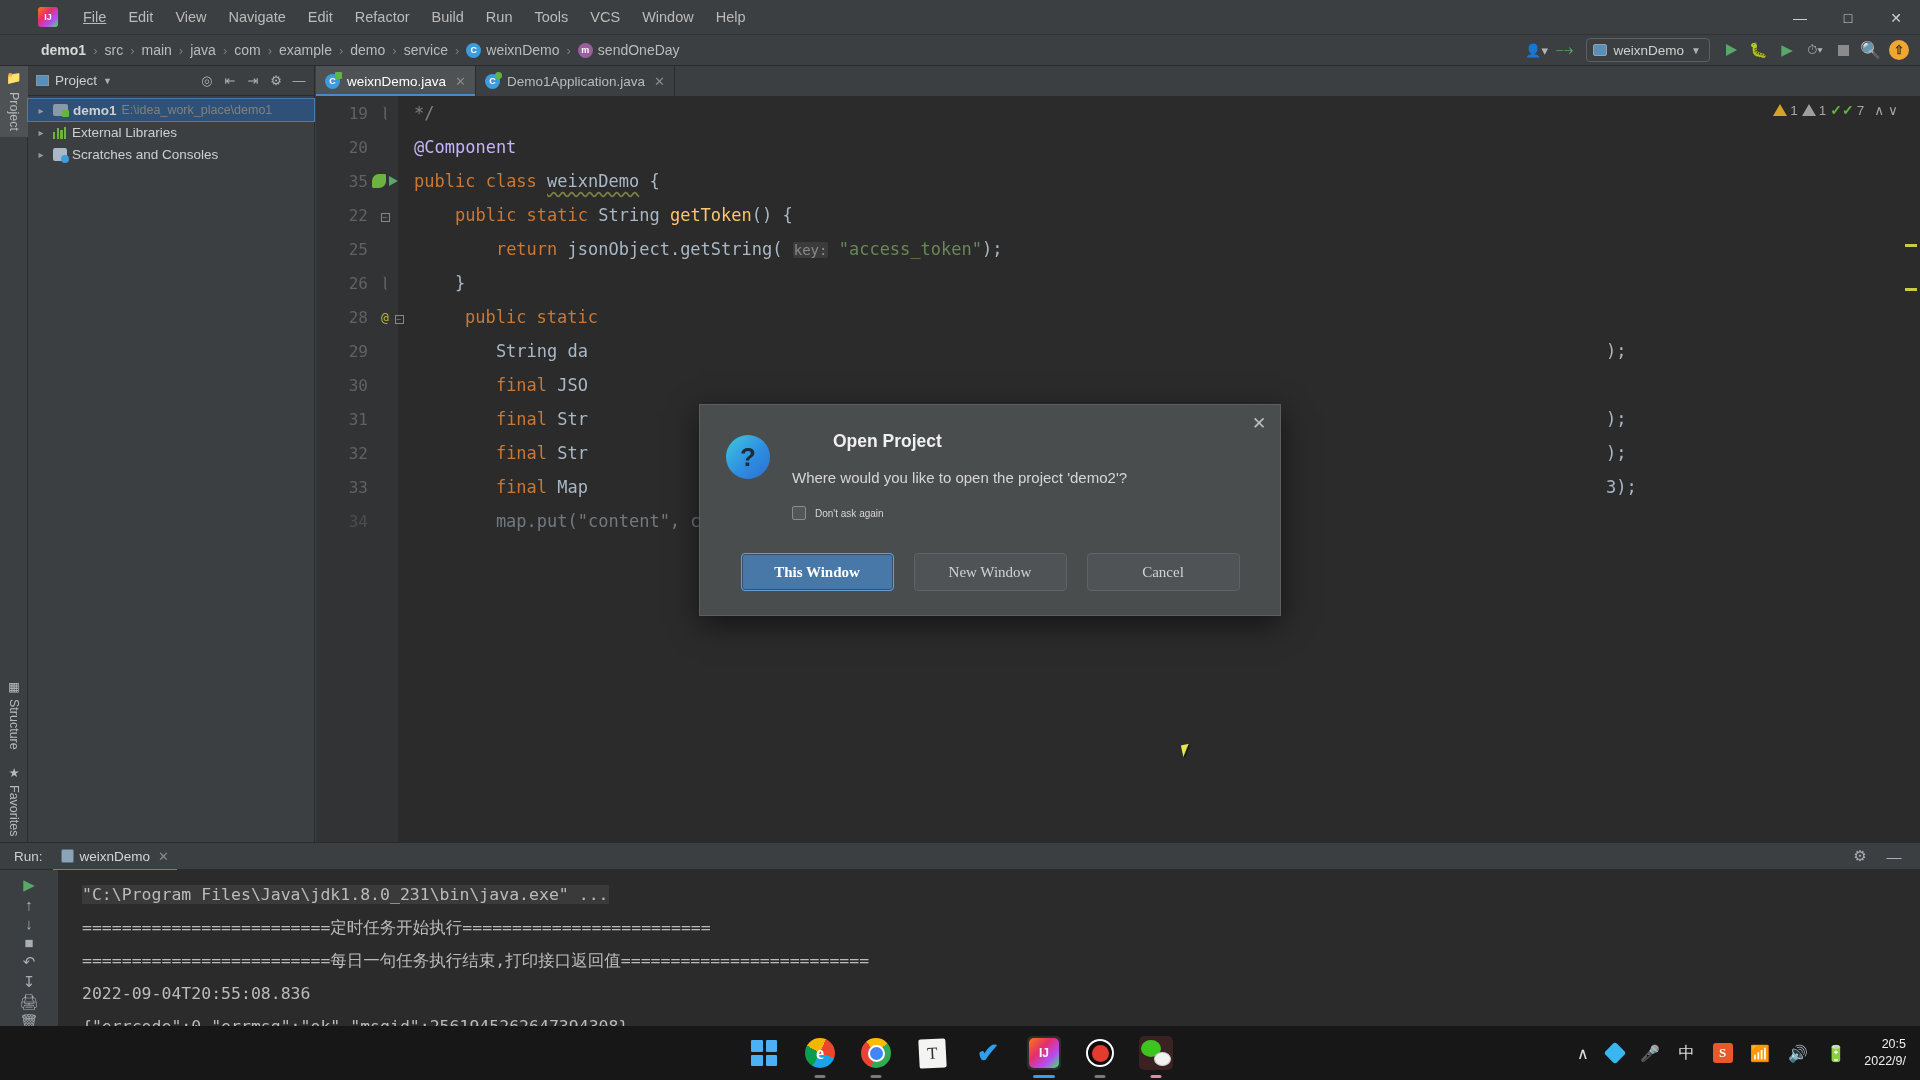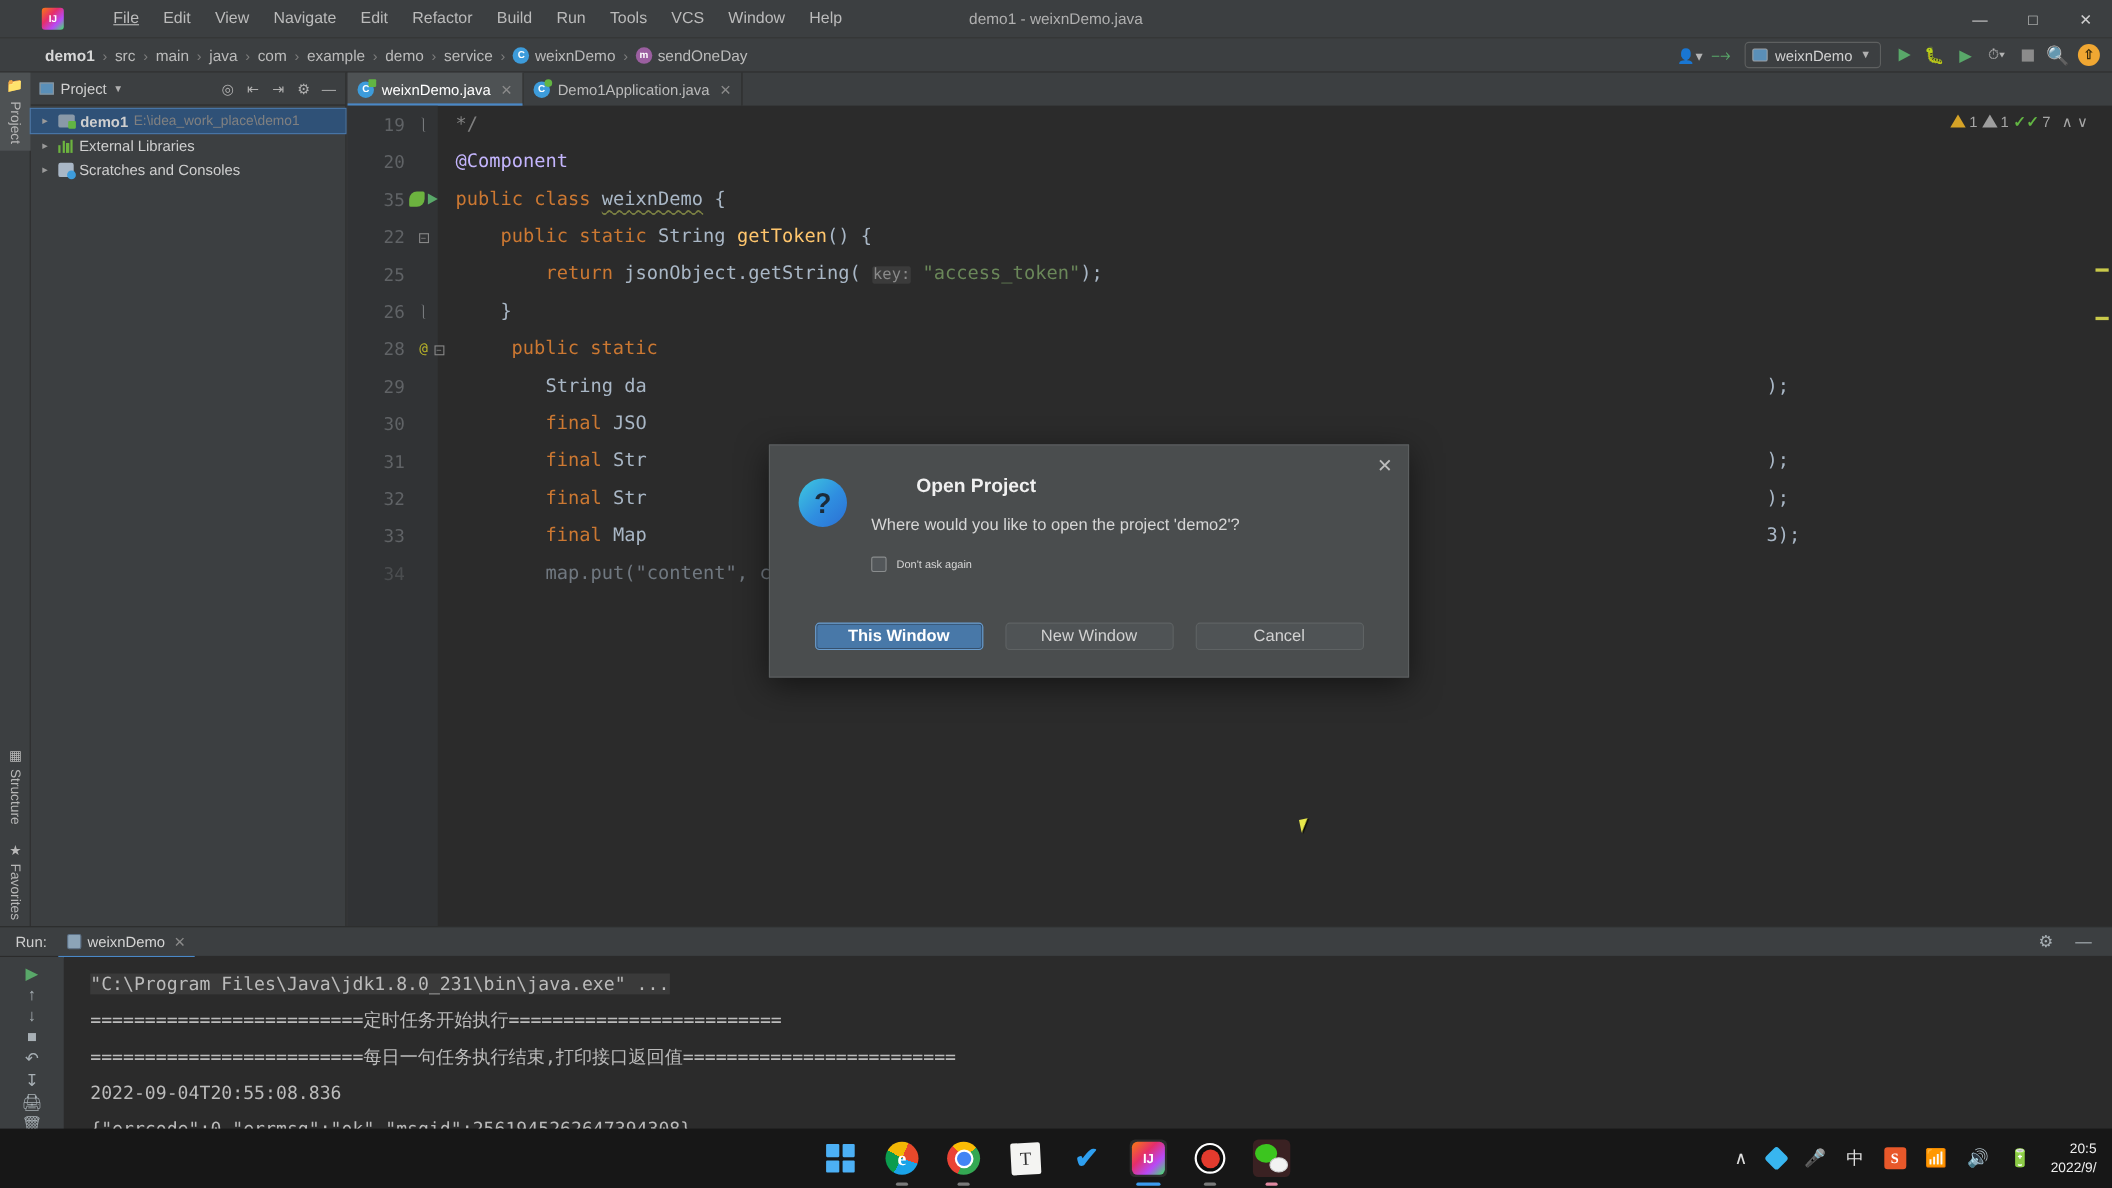--- a/index.html
+++ b/index.html
@@ -25,21 +25,21 @@
   .ij-logo::after {
     content: "IJ"; position: absolute; left: 0; top: 0; right: 0; bottom: 0;
     color: #fff; font-size: 9px; font-weight: bold; display: flex;
     align-items: center; justify-content: center;
   }
   .menubar { display: flex; align-items: center; gap: 0px; }
   .menu-item {
     color: #bbbbbb; font-size: 14.5px; padding: 4px 11px; cursor: default;
     white-space: nowrap;
   }
-  .menu-item u { text-decoration: underline; margin-left: 20px; }
+  .menu-item u { text-decoration: underline; }
   .win-title {
     position: absolute; left: 0; right: 0; text-align: center;
     color: #b0b0b0; font-size: 14px; pointer-events: none;
   }
   .win-ctrls {
     position: absolute; right: 0; top: 0; height: 35px; display: flex; align-items: center;
   }
   .win-btn {
     width: 48px; height: 35px; display: flex; align-items: center; justify-content: center;
     color: #cfcfcf; font-size: 14px;
@@ -328,24 +328,24 @@
   .chkbox {
     width: 14px; height: 14px; border: 1px solid #8a8d8e; background: #53575a;
     border-radius: 2px; flex: none;
   }
   .chk-lbl { color: #d6d6d6; font-size: 10px; }
   .dlg-btns {
     position: absolute; left: 0; right: 0; bottom: 24px;
     display: flex; justify-content: center; gap: 20px;
   }
   .dbtn {
-    min-width: 153px; height: 25px; border-radius: 4px; border: 1px solid #5f6364;
+    min-width: 153px; height: 38px; border-radius: 4px; border: 1px solid #5f6364;
     background: #4f5355; color: #d2d2d2; font-size: 15px;
     display: flex; align-items: center; justify-content: center;
-    font-family: Liberation Sans, sans-serif;
+    font-family: Liberation Serif, serif;
   }
   .dbtn.primary {
     background: #4878a8; border: 1px solid #6a9ccc; color: #ffffff; font-weight: bold;
     box-shadow: 0 0 0 1px #35506e inset;
   }
 
   
   .cursor {
     position: absolute; left: 1182px; top: 744px; width: 0; height: 0;
     border-left: 8px solid #e8e84a; border-bottom: 12px solid transparent;
@@ -427,21 +427,20 @@
       <div class="menu-item"><span>Navigate</span></div>
       <div class="menu-item"><span>Edit</span></div>
       <div class="menu-item"><span>Refactor</span></div>
       <div class="menu-item"><span>Build</span></div>
       <div class="menu-item"><span>Run</span></div>
       <div class="menu-item"><span>Tools</span></div>
       <div class="menu-item"><span>VCS</span></div>
       <div class="menu-item"><span>Window</span></div>
       <div class="menu-item"><span>Help</span></div>
     </div>
-    <div class="win-title">demo1 - weixnDemo.java</div>
     <div class="win-ctrls">
       <div class="win-btn">—</div>
       <div class="win-btn">□</div>
       <div class="win-btn close">✕</div>
     </div>
   </div>
 
   <div class="navbar">
     <div class="crumbs">
       <div class="crumb bold">

